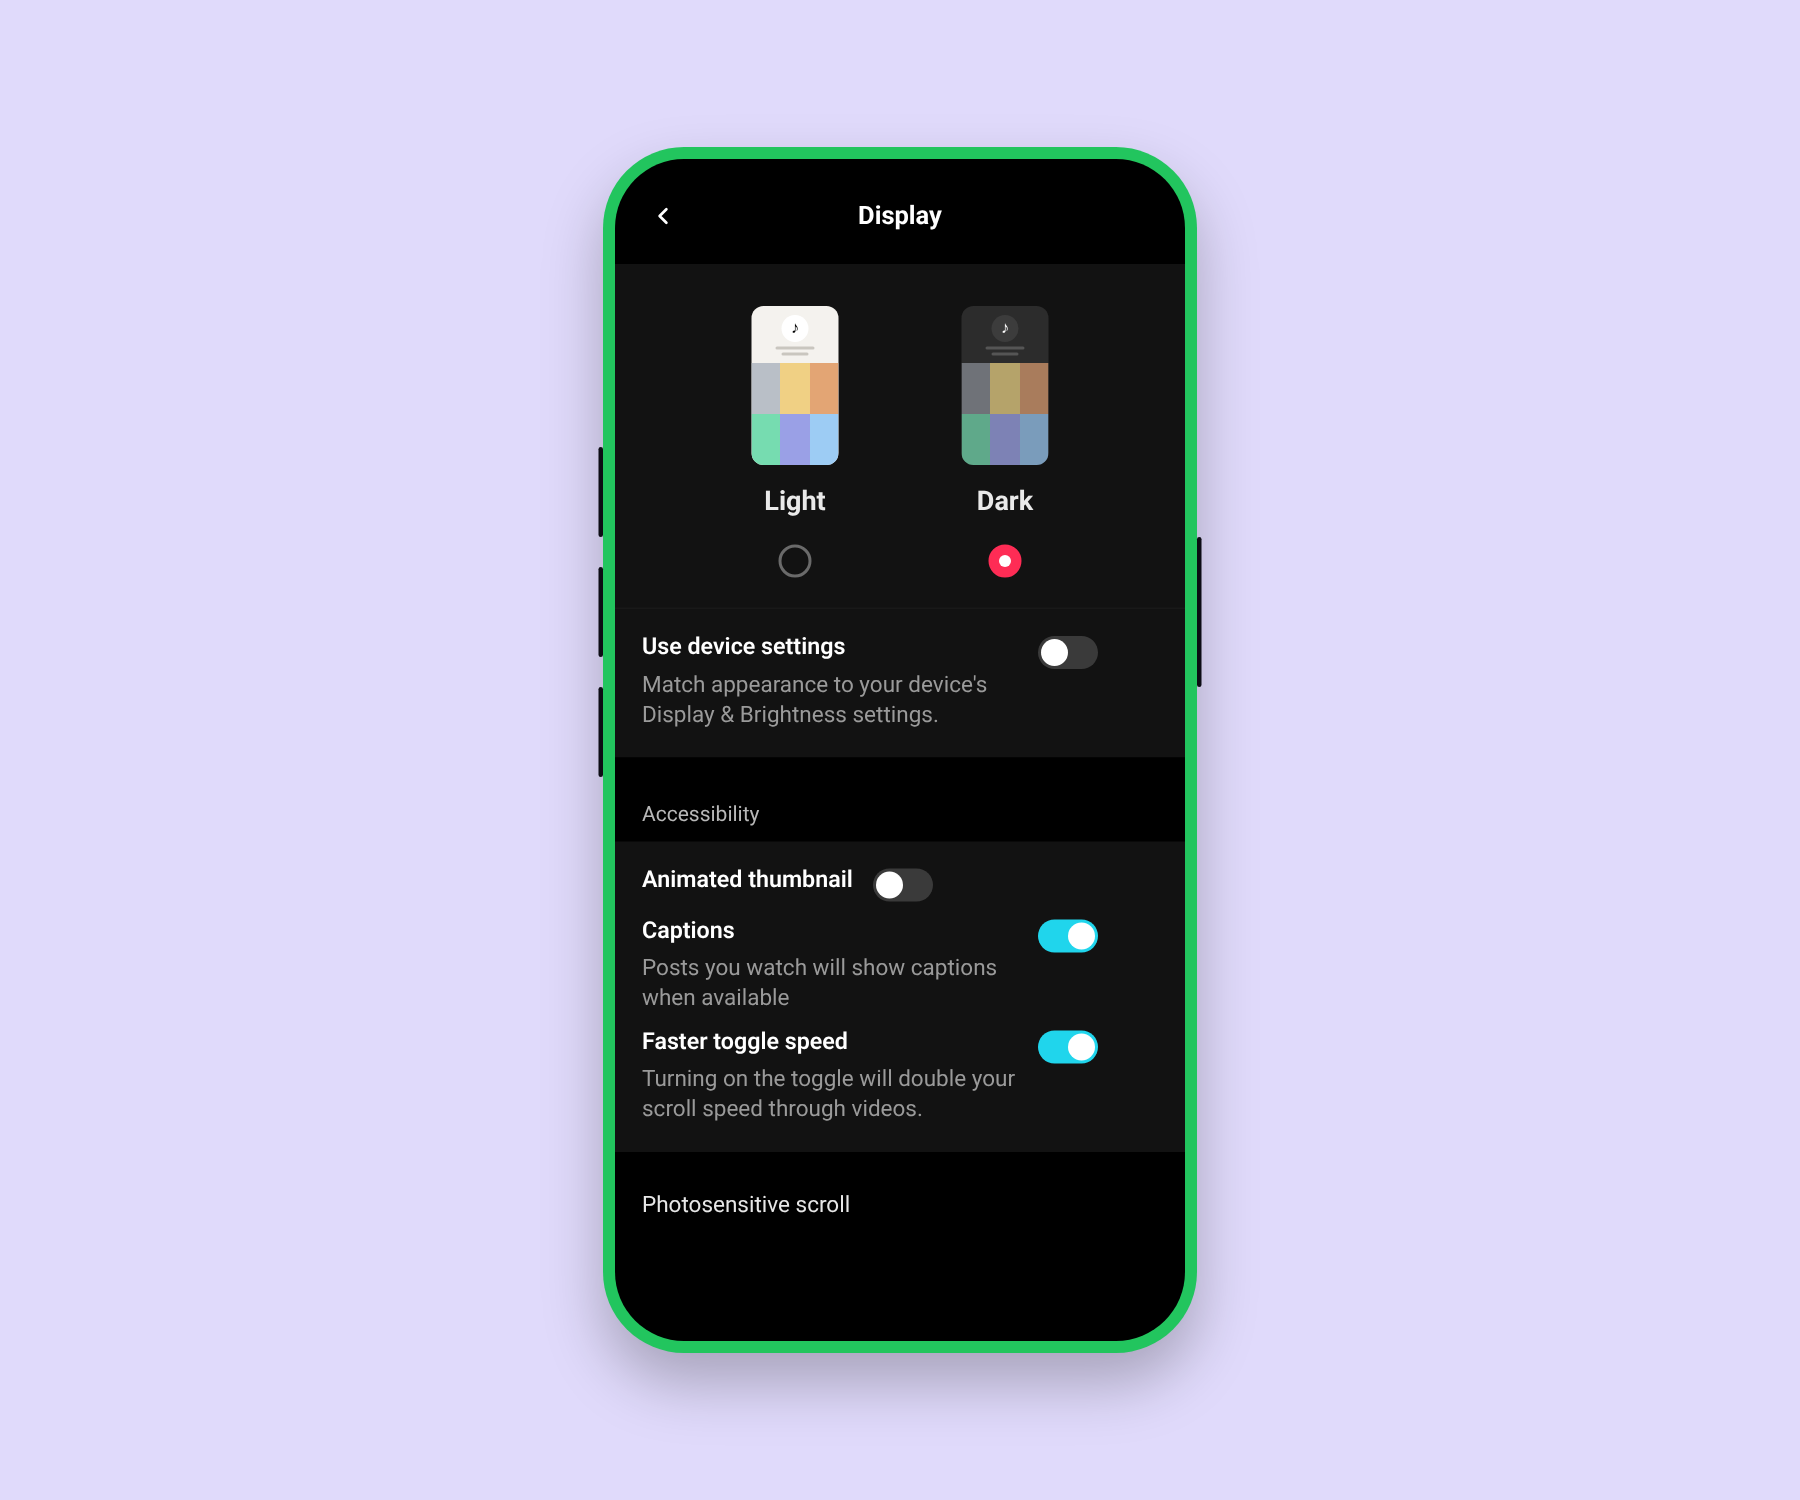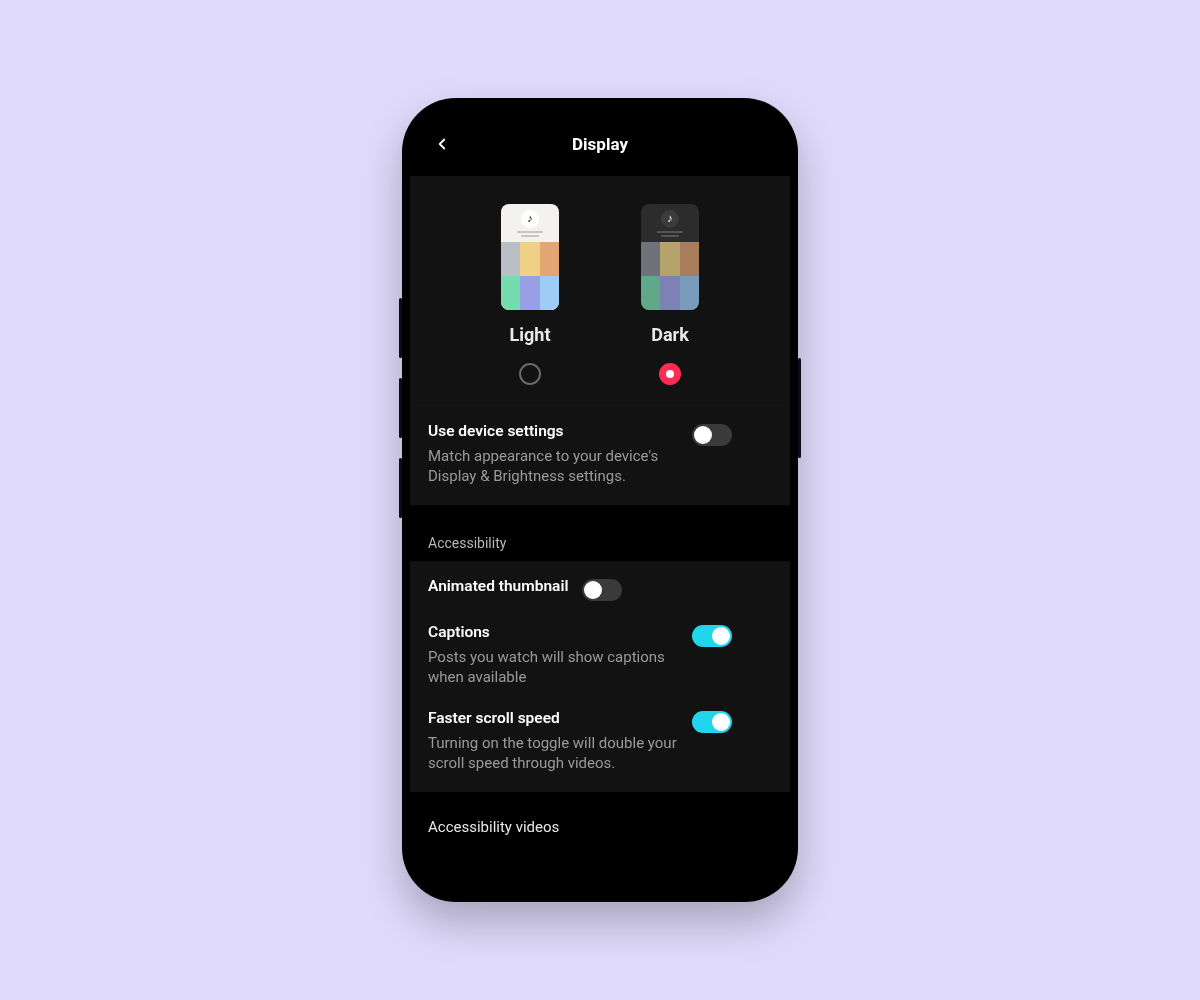--- a/index.html
+++ b/index.html
@@ -16,21 +16,21 @@
     width: 1200px;
     height: 1000px;
     border-radius: 24px;
     display: flex;
     align-items: center;
     justify-content: center;
   }
   .phone {
     width: 396px;
     height: 804px;
-    background: #000000;
+    background: #22c55e;
     border-radius: 54px;
     padding: 8px;
     box-shadow: 0 20px 40px rgba(0,0,0,0.25);
     position: relative;
   }
   .phone::before, .phone::after {
     content: "";
     position: absolute;
     background: #0c0c14;
     border-radius: 4px;
@@ -167,21 +167,21 @@
     content:""; position:absolute; inset:5px; border-radius:50%; background:#fff;
   }
 
   
   .setting-row {
     display: flex;
     align-items: flex-start;
     justify-content: flex-start;
     gap: 14px;
   }
-  .setting-row + .setting-row { margin-top: 22px; }
+  .setting-row + .setting-row { margin-top: 10px; }
   .panel-inner.tight { padding: 16px 18px 18px 18px; }
   .setting-text .title {
     font-size: 15.5px;
     font-weight: 600;
     color: #fff;
     margin-bottom: 6px;
   }
   .setting-text .desc {
     font-size: 15px;
     line-height: 1.35;
@@ -306,31 +306,31 @@
                 <div class="title">Captions</div>
                 <div class="desc">Posts you watch will show captions when available</div>
               </div>
               <div class="toggle on">
                   <div class="knob"></div>
                 </div>
             </div>
 
             <div class="setting-row">
               <div class="setting-text">
-                <div class="title">Faster scroll speed</div>
+                <div class="title">Faster toggle speed</div>
                 <div class="desc">Turning on the toggle will double your scroll speed through videos.</div>
               </div>
               <div class="toggle on">
                   <div class="knob"></div>
                 </div>
             </div>
 
           </div>
         </div>
 
         <div class="section-gap"></div>
 
-        <div class="section-label" style="color:#e7e7e7; font-size:15px; padding-top:6px;">Accessibility videos</div>
+        <div class="section-label" style="color:#e7e7e7; font-size:15px; padding-top:6px;">Photosensitive scroll</div>
 
       </div>
     </div>
   </div>
 </div>
 
 </body></html>

